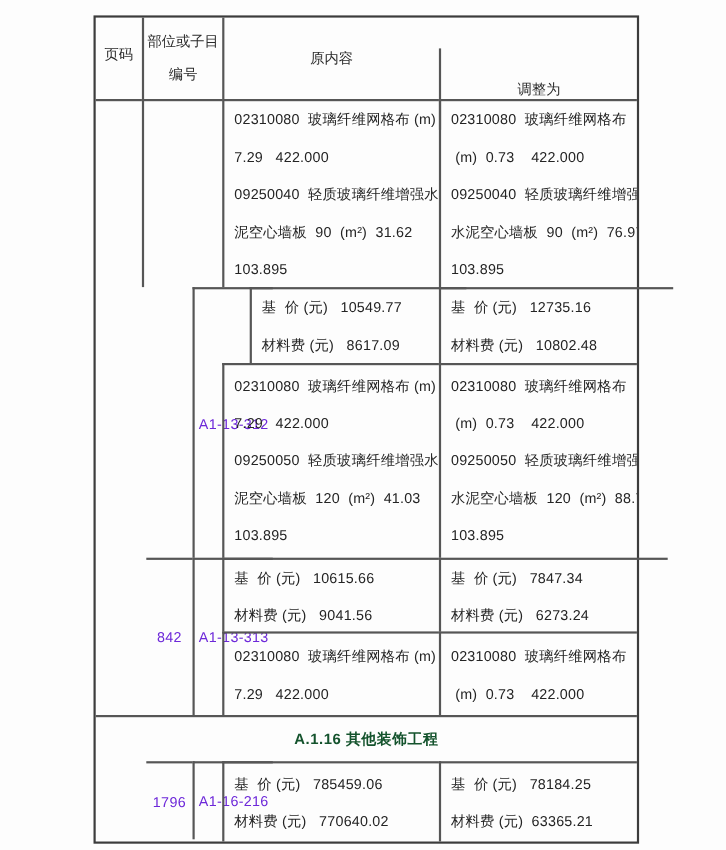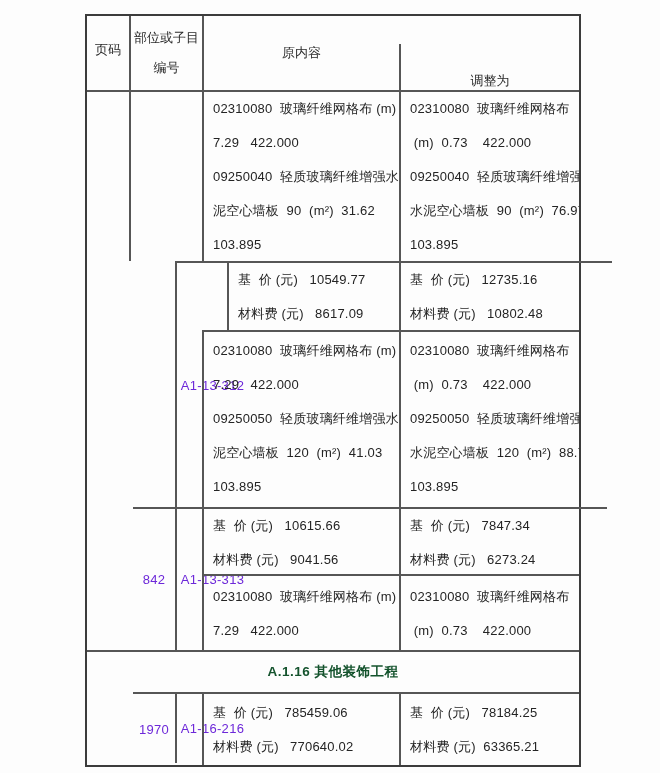--- a/index.html
+++ b/index.html
@@ -163,21 +163,21 @@
     <div class="cell content pad4" style="left:312px;top:558px;width:180px;height:76px;">
       <div class="ln">02310080  玻璃纤维网格布</div>
       <div class="ln"> (m)  0.73    422.000</div>
     </div>
 
     <div class="cell no-l center section-head" style="left:0;top:634px;width:492px;height:42px;">
       <span>A.1.16  其他装饰工程</span>
     </div>
 
     <div class="cell no-l center page-num" style="left:0;top:676px;width:42px;height:73px;">
-      <span>1970</span>
+      <span>1796</span>
     </div>
     <div class="cell center item-code" style="left:42px;top:676px;width:73px;height:71px;">
       <span>A1-16-216</span>
     </div>
     <div class="cell content pad2" style="left:115px;top:676px;width:197px;height:73px;">
       <div class="ln">基  价 (元)   785459.06</div>
       <div class="ln">材料费 (元)   770640.02</div>
     </div>
     <div class="cell content pad2" style="left:312px;top:676px;width:180px;height:73px;">
       <div class="ln">基  价 (元)   78184.25</div>

